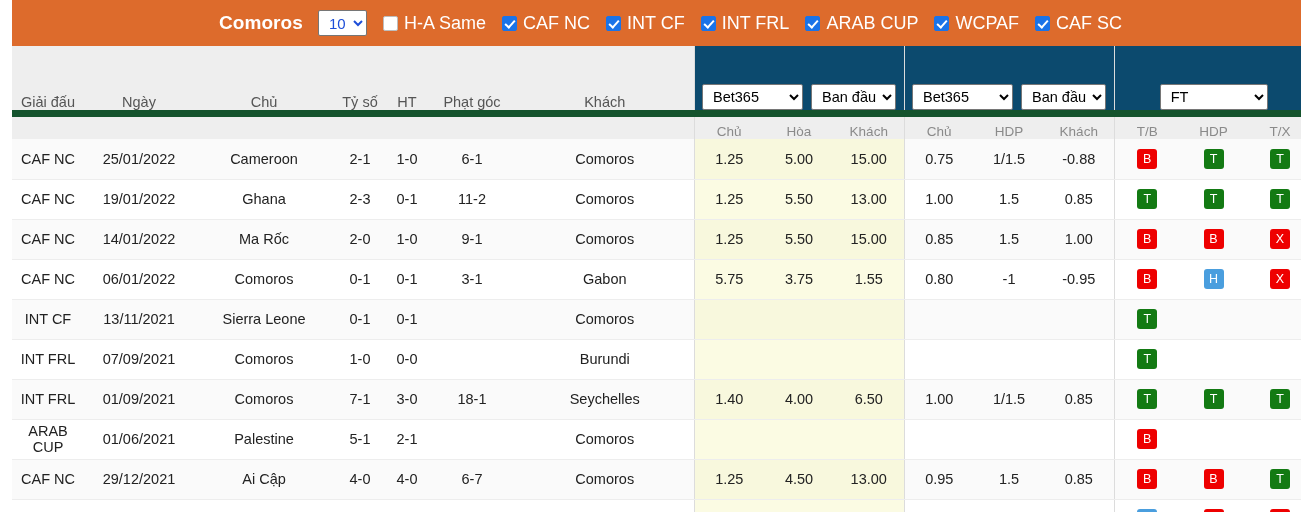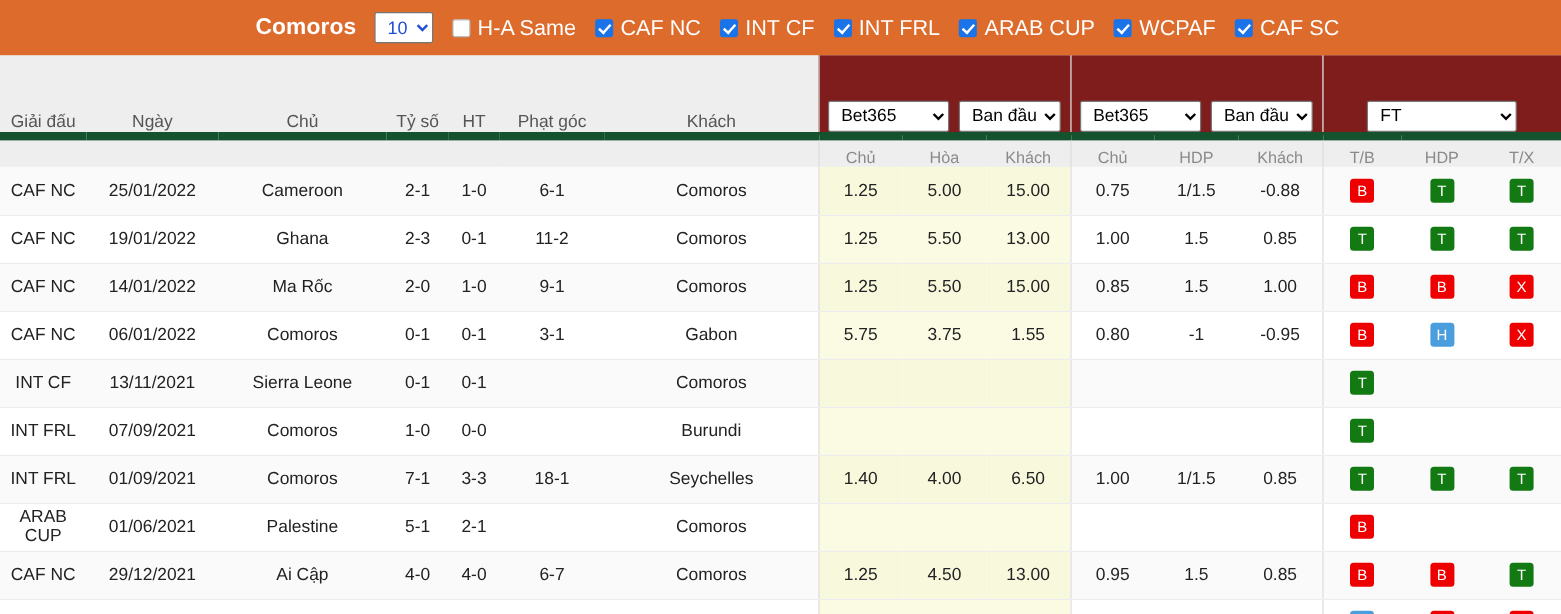--- a/index.html
+++ b/index.html
@@ -7,20 +7,21 @@
     margin: 0; padding: 0;
     background: #ffffff;
     font-family: "Liberation Sans", sans-serif;
   }
   #app {
     width: 1301px;
     height: 512px;
     position: relative;
     overflow: hidden;
     background: #fff;
+    padding-left: 12px;
   }
 
   
   .topbar {
     height: 46px;
     background: #dd6b2c;
     display: flex;
     align-items: center;
     justify-content: center;
     gap: 0px;
@@ -108,36 +109,36 @@
     background: #eeeeee;
   }
   .hdr-sub {
     text-align: center;
     font-size: 13.5px;
     color: #8a8a8a;
     padding-bottom: 7px;
     background: #eeeeee;
   }
   .hdr-selcell {
-    background: #7f1d1d;
+    background: #0c4a6e;
     padding: 0 0 4px 0;
     vertical-align: top;
     padding-top: 6px;
   }
   .hdr-sel {
     font-family: "Liberation Sans", sans-serif;
     font-size: 14.5px;
     border: 1px solid #767676;
     background: #fff;
     color: #000;
     border-radius: 2px;
     height: 26px;
     padding: 1px 2px 1px 6px;
   }
-  .sel-ft { width: 125px; }
+  .sel-ft { width: 108px; }
   .selwrap { display: flex; justify-content: center; }
 
   .bl { border-left: 1px solid #dcdcdc; }
   .hdr-underline {
     border-bottom: 7px solid #14532d;
   }
 
   tr.datarow { height: 40px; }
   tr.datarow td {
     border-bottom: 1px solid #ededed;
@@ -388,21 +389,21 @@
           <td></td>
           <td class="bl"><span class="badge b-green">T</span></td>
           <td></td>
           <td></td>
         </tr>
         <tr class="datarow">
           <td class="c-league">INT FRL</td>
           <td class="c-date">01/09/2021</td>
           <td class="c-team-hl">Comoros</td>
           <td class="c-score">7-1</td>
-          <td>3-3</td>
+          <td>3-0</td>
           <td>18-1</td>
           <td class="c-team">Seychelles</td>
           <td class="odds bl">1.40</td>
           <td class="odds">4.00</td>
           <td class="odds">6.50</td>
           <td class="bl">1.00</td>
           <td>1/1.5</td>
           <td>0.85</td>
           <td class="bl"><span class="badge b-green">T</span></td>
           <td><span class="badge b-green">T</span></td>

